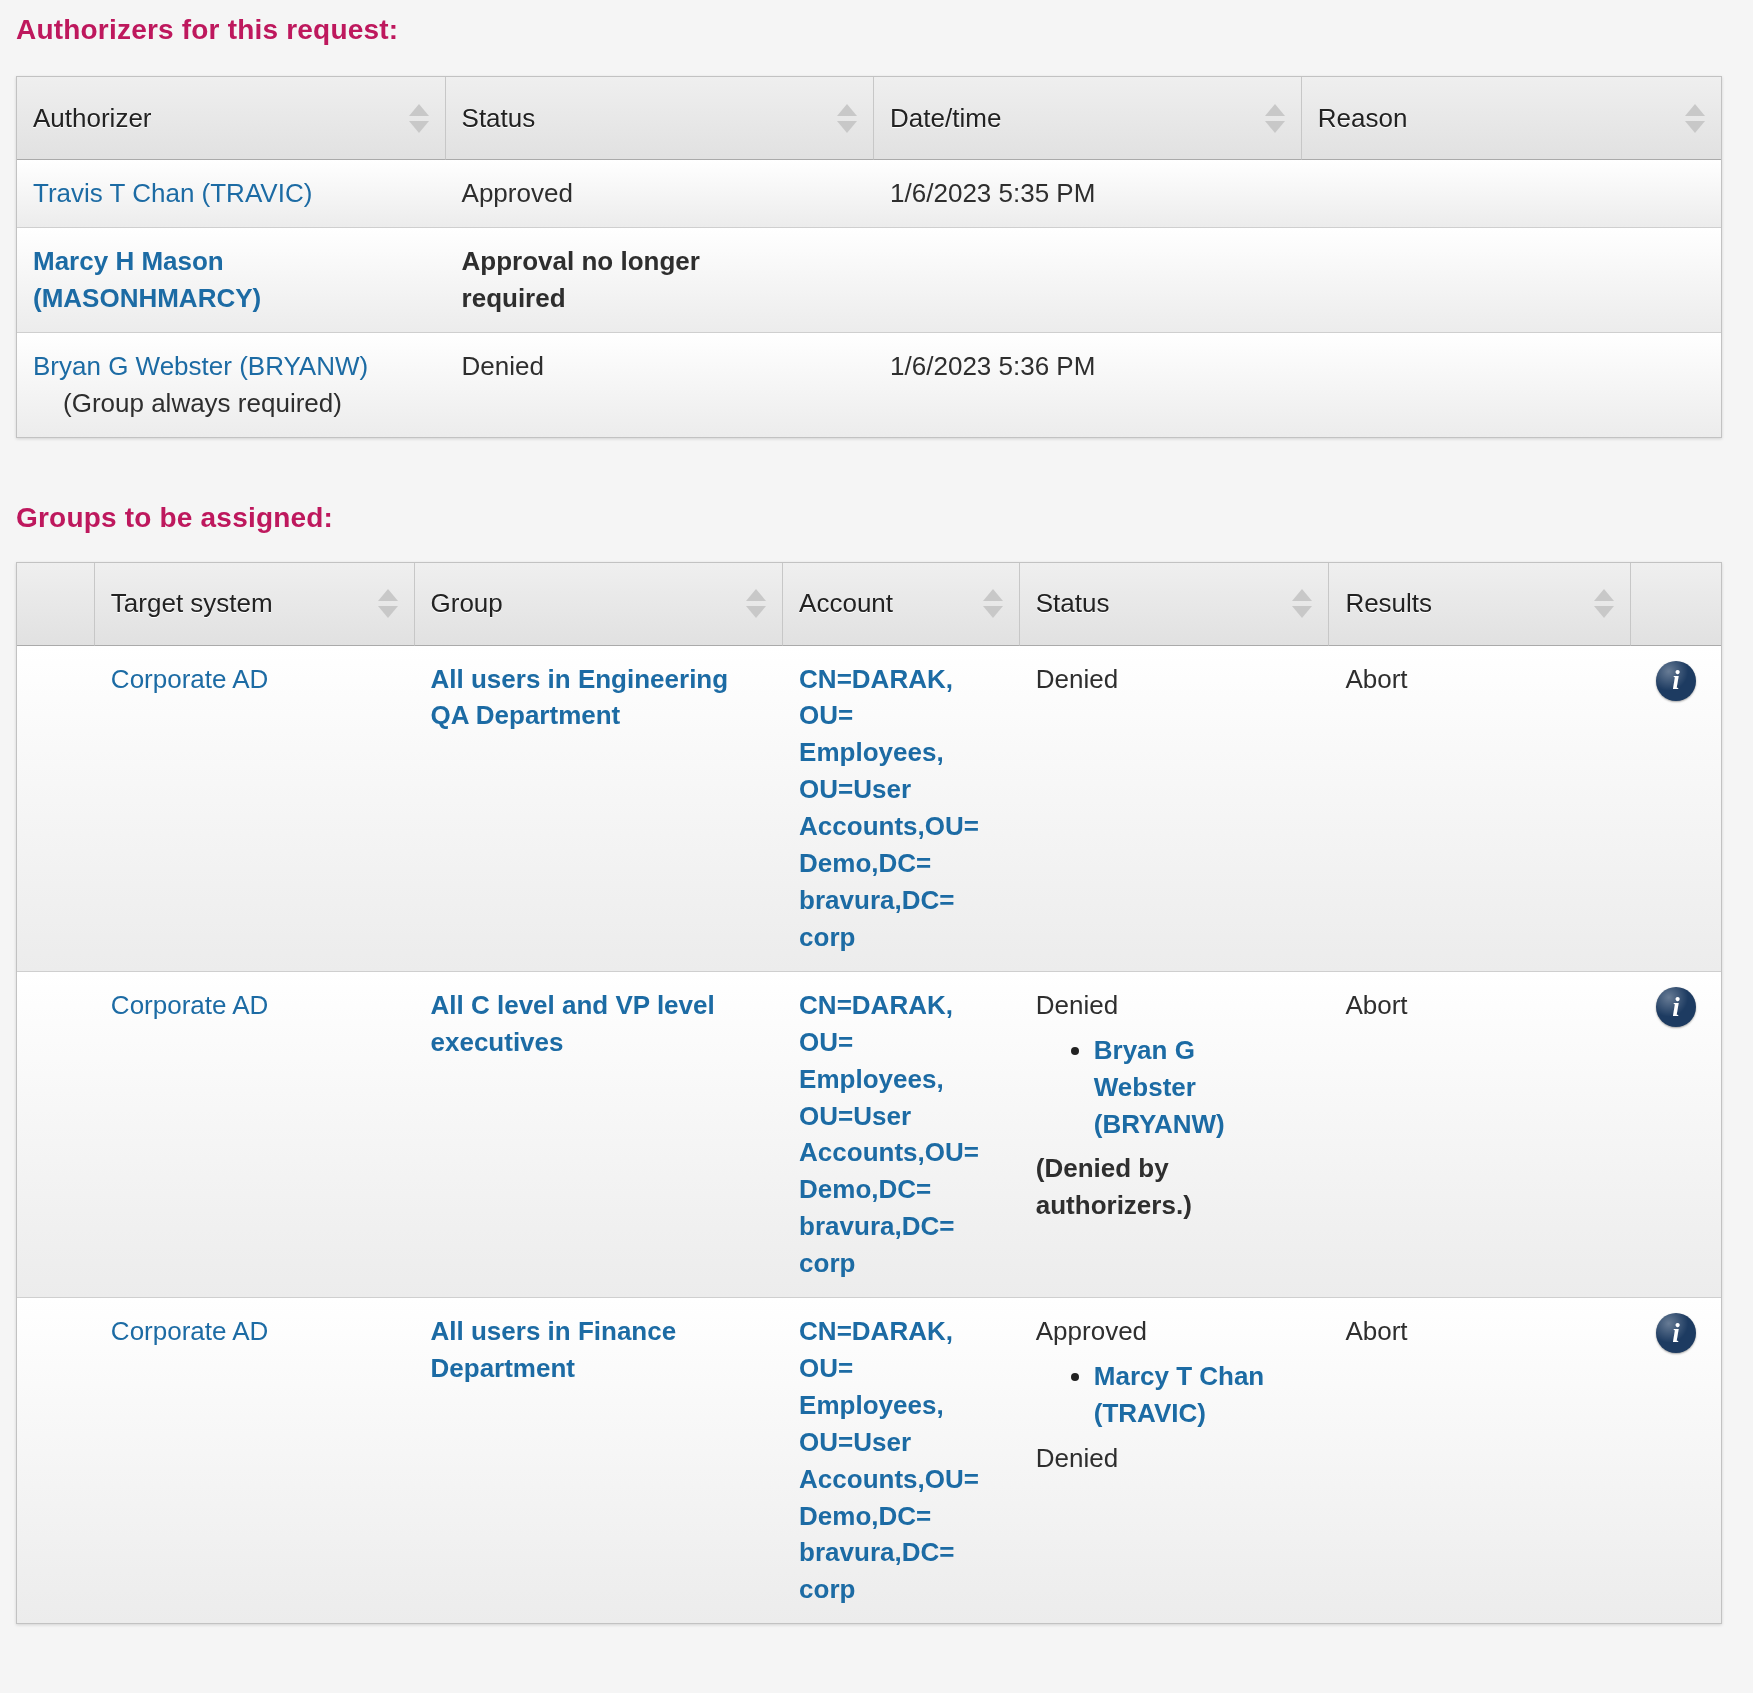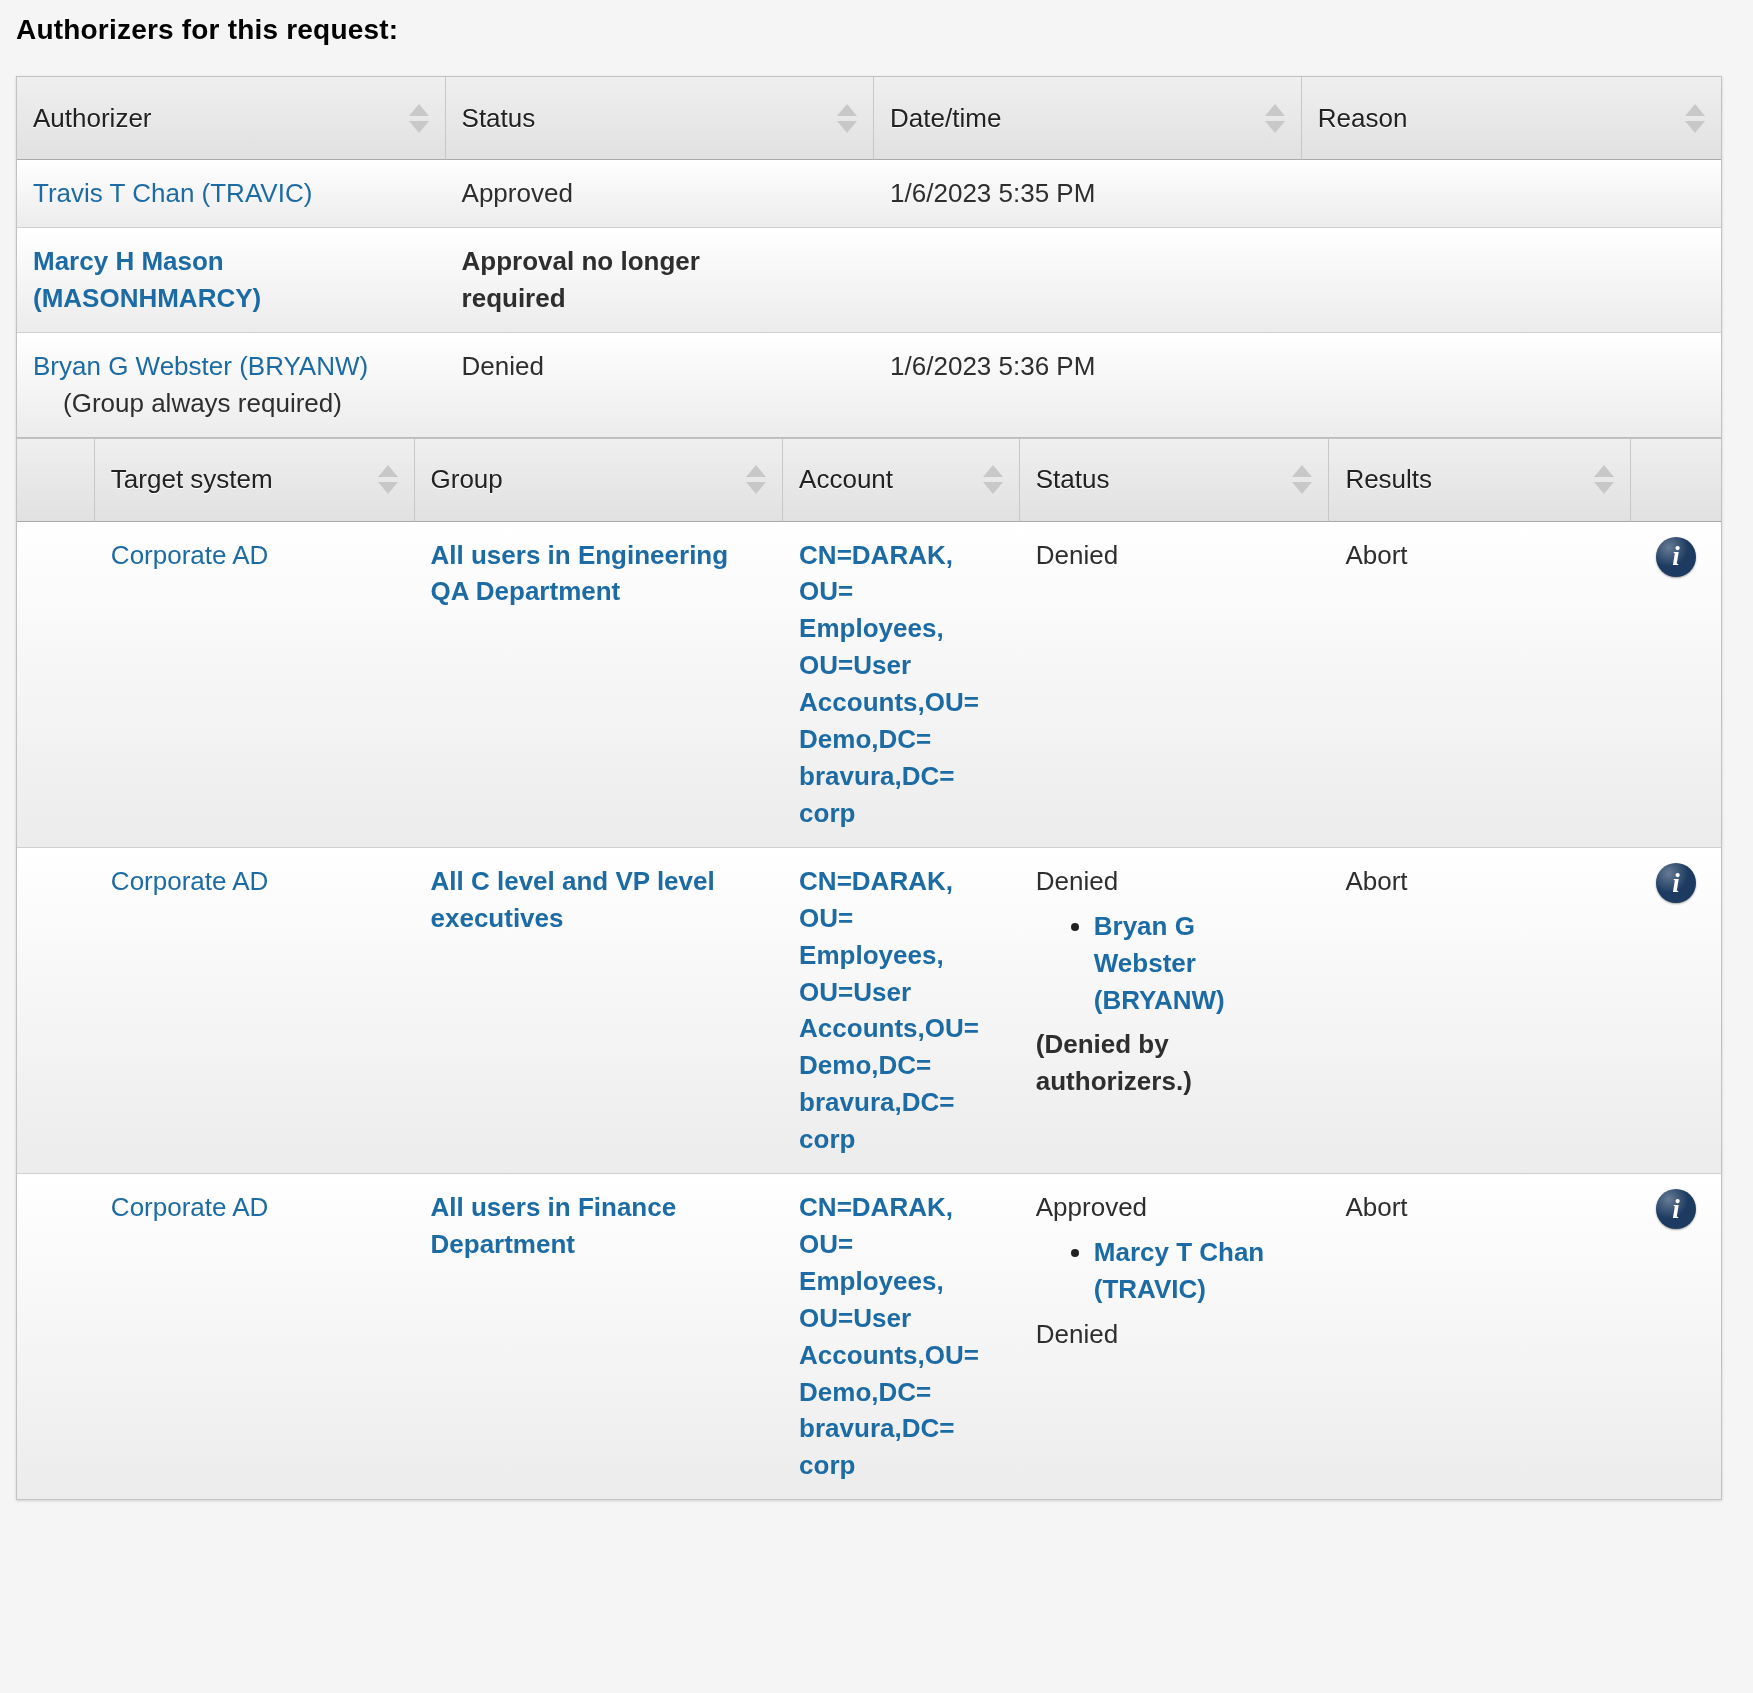--- a/index.html
+++ b/index.html
@@ -14,21 +14,21 @@
     color: #2e2e2e;
   }
   .page {
     width: 100%;
     height: 100%;
     padding: 10px 31px 0 16px;
   }
   .section-title {
     font-size: 28px;
     font-weight: 600;
-    color: #000000;
+    color: #be185d;
     margin: 4px 0 30px 0;
     letter-spacing: 0.2px;
   }
   .section-title.second { margin-top: 64px; margin-bottom: 28px; }
 
   table.grid {
     width: 100%;
     table-layout: fixed;
     border-collapse: separate;
     border-spacing: 0;
@@ -177,20 +177,21 @@
           <a class="link">Bryan G Webster (BRYANW)</a>
           <div class="note-indent">(Group always required)</div>
         </td>
         <td>Denied</td>
         <td>1/6/2023 5:36 PM</td>
         <td></td>
       </tr>
     </tbody>
   </table>
 
+  <div class="section-title second">Groups to be assigned:</div>
 
   <table class="grid">
     <colgroup>
       <col class="t2-c0">
         <col class="t2-c1">
         <col class="t2-c2">
         <col class="t2-c3">
       <col class="t2-c4">
         <col class="t2-c5">
         <col class="t2-c6">

